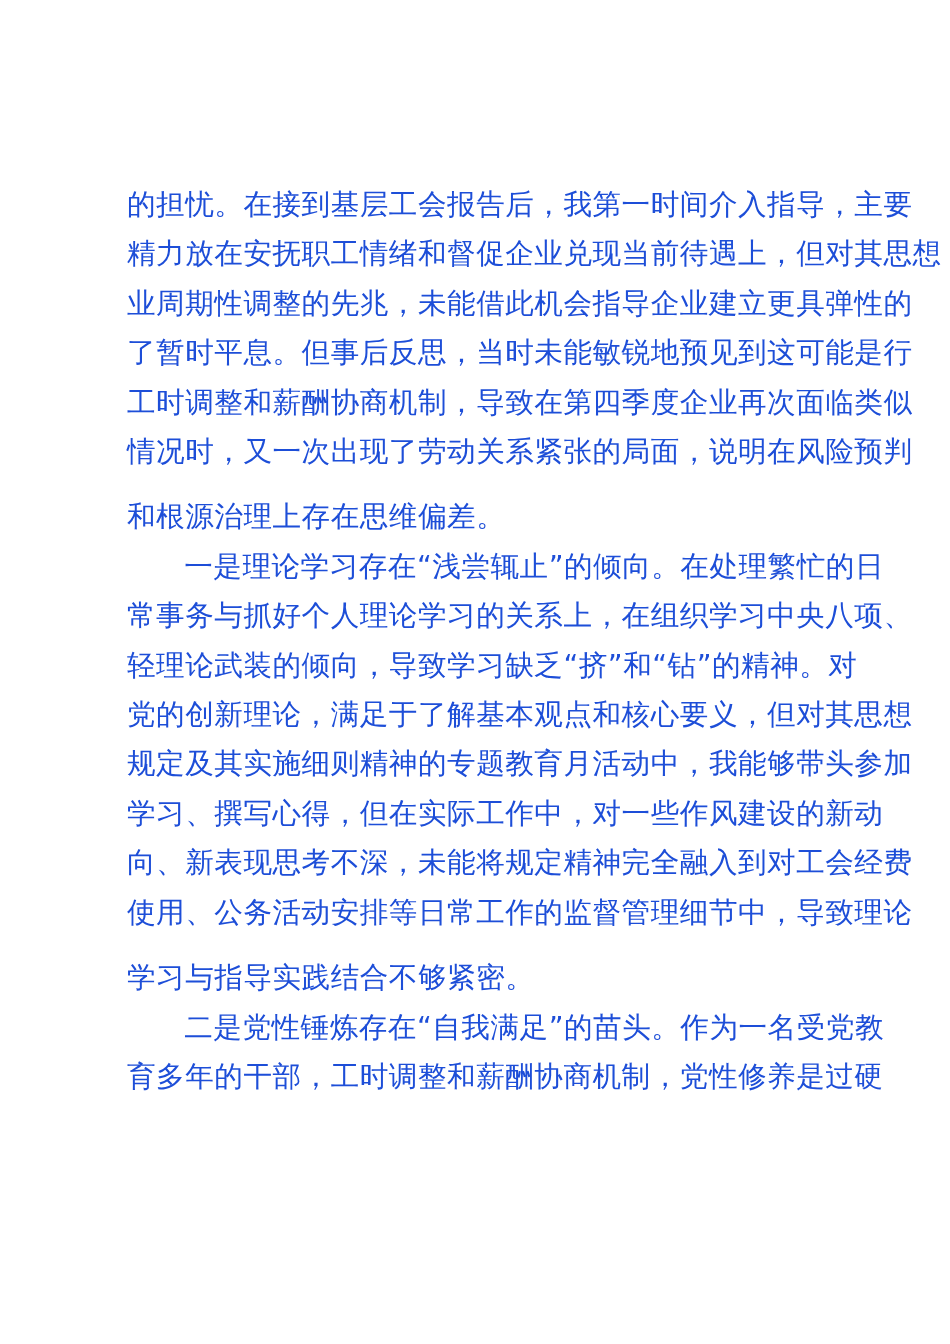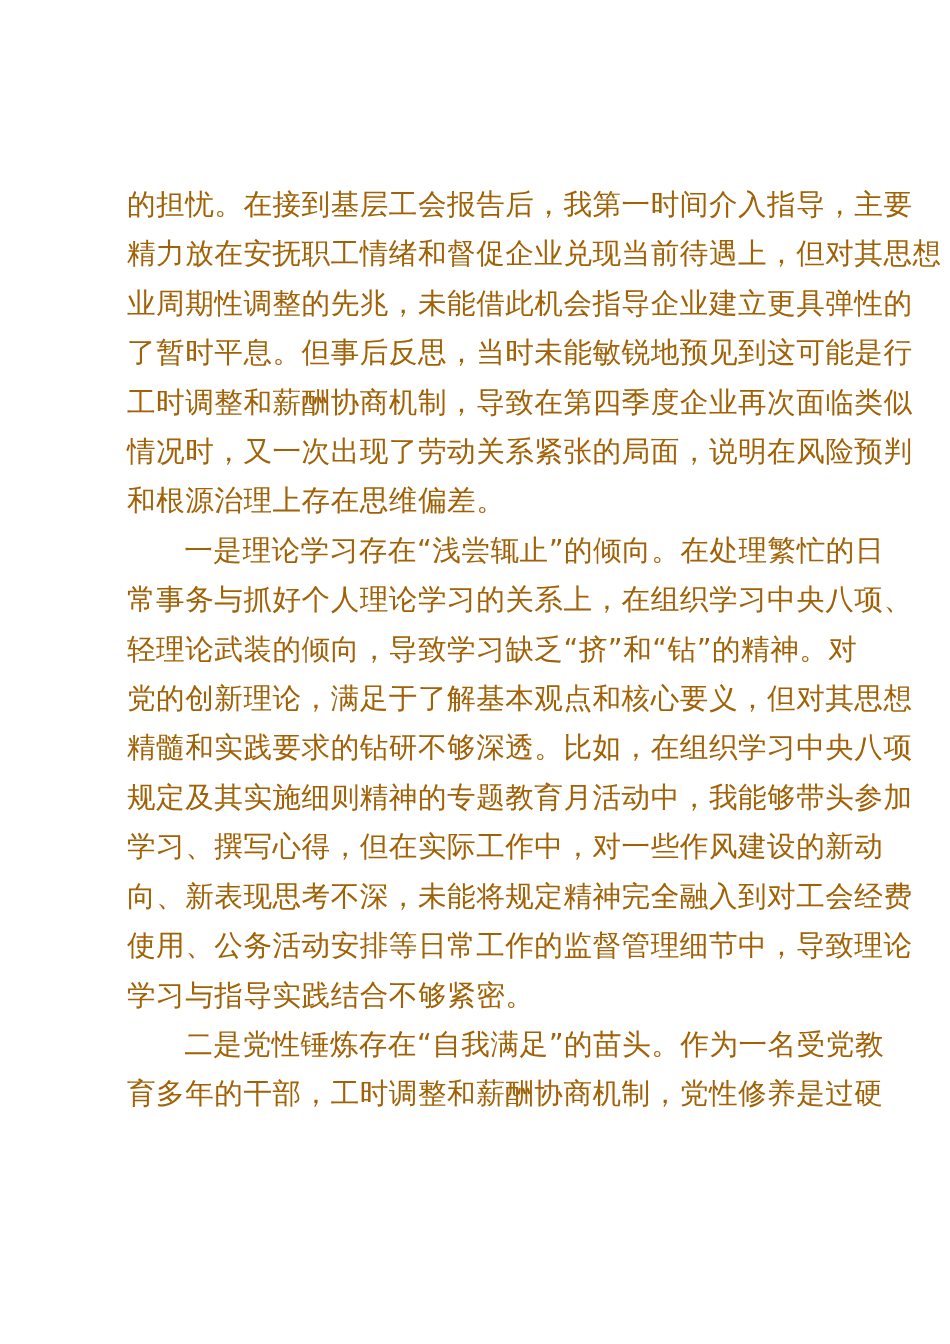--- a/index.html
+++ b/index.html
@@ -11,21 +11,21 @@
     width: 950px;
     height: 1344px;
     position: relative;
     overflow: hidden;
   }
   .page {
     position: absolute;
     left: 127px;
     top: 180px;
     width: 706px;
-    color: #a16207;
+    color: #1d4ed8;
     font-family: "DejaVu Sans", "Liberation Sans", sans-serif;
     font-size: 28.6px;
     line-height: 49.4px;
     letter-spacing: 0.5px;
     text-align: justify;
   }
   .page p {
     margin: 0;
     padding: 0;
   }
@@ -33,20 +33,21 @@
     text-indent: 2em;
   }
   .line {
     display: block;
     white-space: nowrap;
     text-align: justify;
     text-align-last: justify;
   }
   .line.last {
     text-align-last: left;
+    margin-top: 16px;
   }
 </style>
 </head>
 <body>
 
 <div class="page">
 
   <p>
     <span class="line">的担忧。在接到基层工会报告后，我第一时间介入指导，主要</span>
     <span class="line">精力放在安抚职工情绪和督促企业兑现当前待遇上，但对其思想</span>
@@ -56,21 +57,20 @@
     <span class="line">情况时，又一次出现了劳动关系紧张的局面，说明在风险预判</span>
     <span class="line last">和根源治理上存在思维偏差。</span>
   </p>
 
 
   <p>
     <span class="line" style="text-indent:2em">一是理论学习存在“浅尝辄止”的倾向。在处理繁忙的日</span>
     <span class="line">常事务与抓好个人理论学习的关系上，在组织学习中央八项、</span>
     <span class="line">轻理论武装的倾向，导致学习缺乏“挤”和“钻”的精神。对</span>
     <span class="line">党的创新理论，满足于了解基本观点和核心要义，但对其思想</span>
-    <span class="line">精髓和实践要求的钻研不够深透。比如，在组织学习中央八项</span>
     <span class="line">规定及其实施细则精神的专题教育月活动中，我能够带头参加</span>
     <span class="line">学习、撰写心得，但在实际工作中，对一些作风建设的新动</span>
     <span class="line">向、新表现思考不深，未能将规定精神完全融入到对工会经费</span>
     <span class="line">使用、公务活动安排等日常工作的监督管理细节中，导致理论</span>
     <span class="line last">学习与指导实践结合不够紧密。</span>
   </p>
 
   <p>
     <span class="line" style="text-indent:2em">二是党性锤炼存在“自我满足”的苗头。作为一名受党教</span>
     <span class="line">育多年的干部，工时调整和薪酬协商机制，党性修养是过硬</span>

